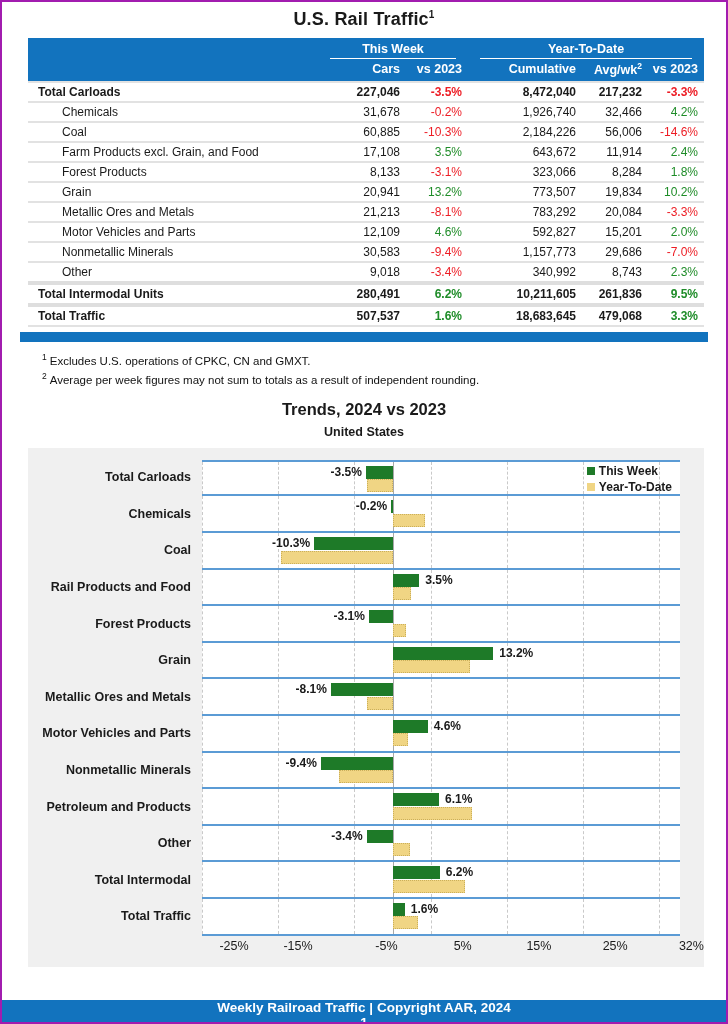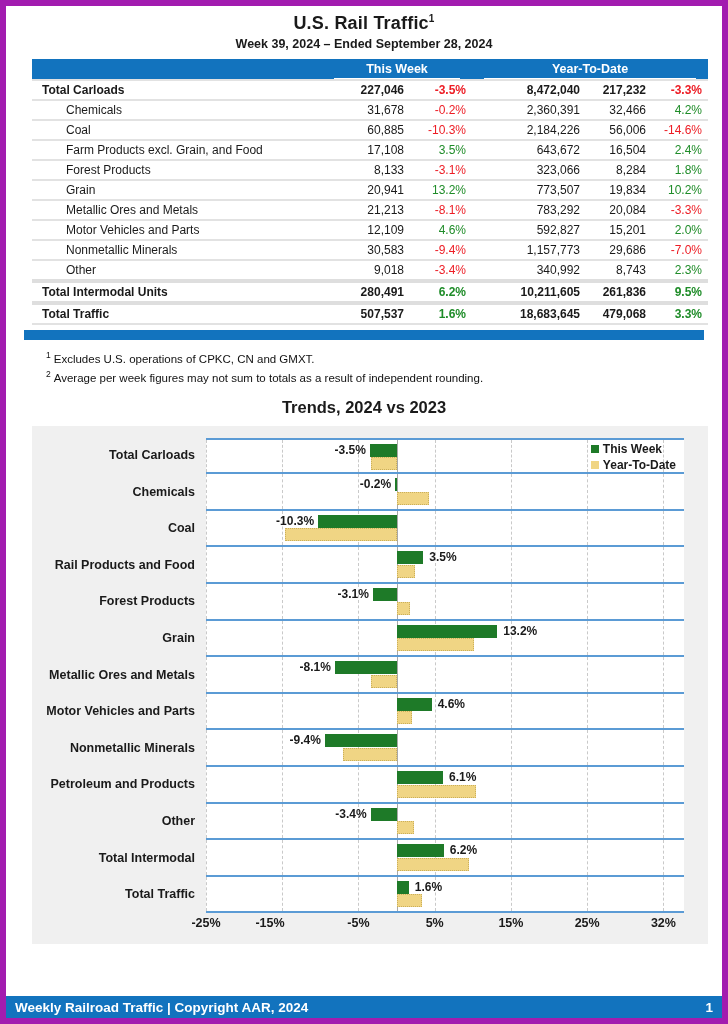--- a/index.html
+++ b/index.html
@@ -1,18 +1,18 @@
 <!DOCTYPE html>
 <html><head>
 <meta charset="utf-8">
 <style>
   * { margin:0; padding:0; box-sizing:border-box; }
   html,body { width:728px; height:1024px; background:#fff; }
   body { font-family:"Liberation Sans", sans-serif; color:#1a1a1a; }
-  .page { position:relative; width:728px; height:1024px; border:6px solid #a21caf; background:#fff; overflow:hidden; }
+  .page { position:relative; width:728px; height:1024px; border:2px solid #a21caf; background:#fff; overflow:hidden; }
 
   
   .doc-title { text-align:center; font-size:18px; font-weight:bold; margin-top:7px; letter-spacing:.2px; }
   .doc-title sup { font-size:10px; }
   .doc-subtitle { text-align:center; font-size:12.5px; font-weight:bold; margin-top:3px; }
 
   
   .tbl-wrap { margin:8px 26px 0 26px; }
   table { width:676px; border-collapse:collapse; font-size:12px; table-layout:fixed; }
   thead th { background:var(--accent-blue); color:#fff; font-weight:bold; padding:0; }
@@ -52,32 +52,31 @@
   .bar.tw { top:4px; }
   .bar.ytd { top:17.5px; border:1px dotted rgba(160,130,40,.45); }
   .bar-label { position:absolute; top:3px; font-size:12px; font-weight:bold; white-space:nowrap; line-height:14px; }
   .legend { position:absolute; right:8px; top:1px; }
   .legend-entry { display:flex; align-items:center; height:16px; }
   .legend-swatch { width:8px; height:8px; margin-right:4px; flex:0 0 auto; }
   .legend-entry span.txt { font-size:12px; font-weight:bold; }
   .axis-row { display:flex; margin-top:3px; }
   .axis-spacer { width:174px; }
   .axis-ticks { position:relative; width:478px; height:20px; }
-  .axis-tick { position:absolute; transform:translateX(-50%); font-size:12.5px; font-weight:bold; }
+  .axis-tick { position:absolute; transform:translateX(-50%); font-size:12.5px; font-weight:normal;margin-left:32px; }
 
   
-  .footer { position:absolute; left:0; right:0; bottom:0; height:22px; background:var(--accent-blue); color:#fff; display:flex; align-items:center; justify-content:space-between; padding:0 9px; font-size:13.5px; font-weight:bold; }
+  .footer { position:absolute; left:0; right:0; bottom:0; height:22px; background:var(--accent-blue); color:#fff; display:flex; align-items:center; justify-content:space-between; padding:0 9px; font-size:13.5px; font-weight:bold;flex-direction:column; }
 </style>
 </head>
 <body>
 
 <div class="page" style="--accent-blue: #1273be; --sep-blue: #5b9bd5; --neg-red: #ed1c24; --pos-green: #1e8c28;">
 
   <div class="doc-title"><span>U.S. Rail Traffic</span><sup>1</sup></div>
-  <div class="doc-subtitle">Week 39, 2024 – Ended September 28, 2024</div>
 
   <div class="tbl-wrap">
     <table>
       <colgroup>
         <col style="width:290px">
           <col style="width:88px">
           <col style="width:62px">
         <col style="width:114px">
           <col style="width:66px">
           <col style="width:56px">
@@ -85,52 +84,60 @@
       <thead>
         <tr class="grp-row">
           <th></th>
           <th colspan="2">
               <span class="grp-label">This Week</span>
             </th>
           <th colspan="3">
               <span class="grp-label">Year-To-Date</span>
             </th>
         </tr>
+        <tr class="col-row">
+          <th></th>
+          <th>Cars</th>
+          <th>vs 2023</th>
+          <th>Cumulative</th>
+          <th><span>Avg/wk</span><sup>2</sup></th>
+          <th>vs 2023</th>
+        </tr>
       </thead>
       <tbody>
           <tr class="total">
             <td class="lbl">Total Carloads</td>
             <td>227,046</td>
             <td class="neg">-3.5%</td>
             <td>8,472,040</td>
             <td>217,232</td>
             <td class="neg">-3.3%</td>
           </tr>
           <tr>
             <td class="lbl">Chemicals</td>
             <td>31,678</td>
             <td class="neg">-0.2%</td>
-            <td>2,360,391</td>
+            <td>1,926,740</td>
             <td>32,466</td>
             <td class="pos">4.2%</td>
           </tr>
           <tr>
             <td class="lbl">Coal</td>
             <td>60,885</td>
             <td class="neg">-10.3%</td>
             <td>2,184,226</td>
             <td>56,006</td>
             <td class="neg">-14.6%</td>
           </tr>
           <tr>
             <td class="lbl">Farm Products excl. Grain, and Food</td>
             <td>17,108</td>
             <td class="pos">3.5%</td>
             <td>643,672</td>
-            <td>16,504</td>
+            <td>11,914</td>
             <td class="pos">2.4%</td>
           </tr>
           <tr>
             <td class="lbl">Forest Products</td>
             <td>8,133</td>
             <td class="neg">-3.1%</td>
             <td>323,066</td>
             <td>8,284</td>
             <td class="pos">1.8%</td>
           </tr>
@@ -195,20 +202,21 @@
   </div>
 
   <div class="blue-divider"></div>
 
   <div class="footnotes">
       <div class="footnote"><sup>1</sup>Excludes U.S. operations of CPKC, CN and GMXT.</div>
       <div class="footnote"><sup>2</sup>Average per week figures may not sum to totals as a result of independent rounding.</div>
     </div>
 
   <div class="chart-title">Trends, 2024 vs 2023</div>
+  <div class="chart-subtitle">United States</div>
 
   <div class="chart-area">
     <div>
         <div class="chart-row">
           <div class="cat-label">Total Carloads</div>
           <div class="plot-cell">
             <div class="gridline" style="left: 0px;"></div>
             <div class="gridline" style="left: 76.236px;"></div>
             <div class="gridline" style="left: 152.472px;"></div>
             <div class="gridline" style="left: 228.708px;"></div>

